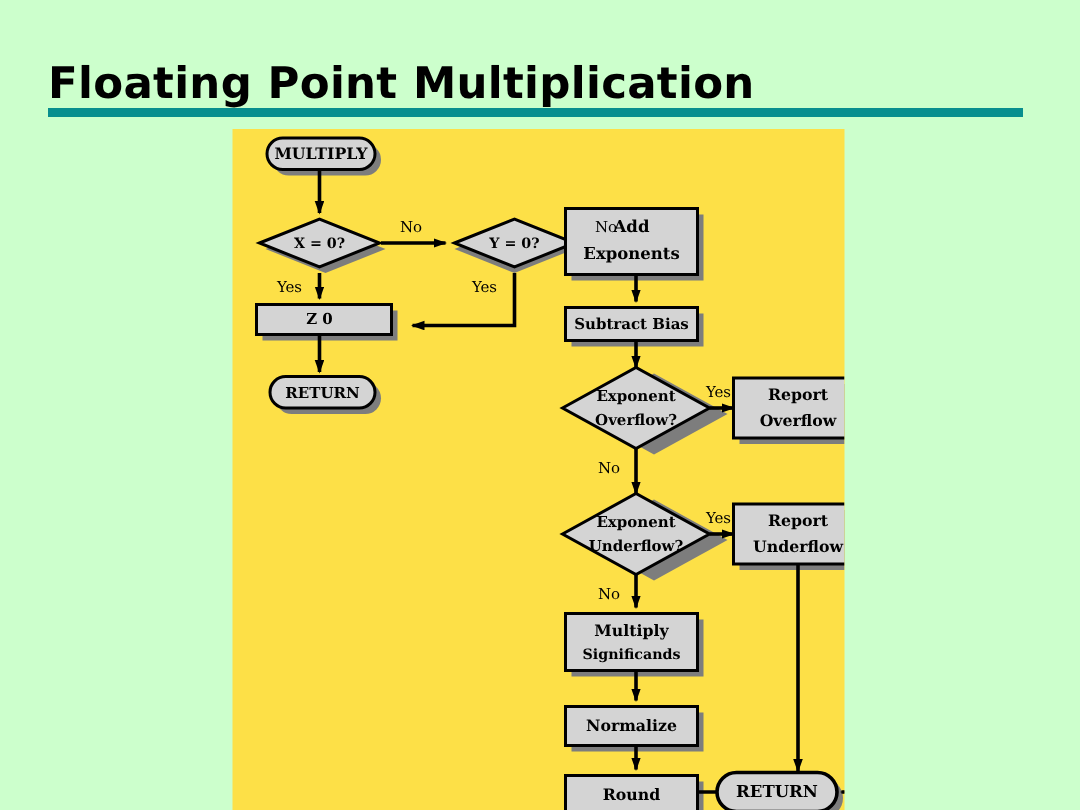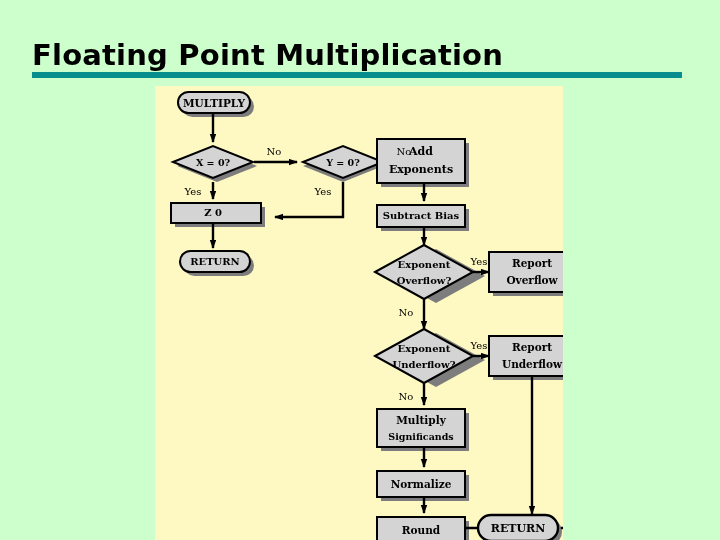--- a/index.html
+++ b/index.html
@@ -44,21 +44,21 @@
     height: 6px;
     background: #088e8e;
   }
 
   #figure-panel {
     position: absolute;
     left: 155px;
     top: 86px;
     width: 408px;
     height: 454px;
-    background: #fef9c3;
+    background: #fde047;
     overflow: hidden;
   }
 
   #flow-svg {
     position: absolute;
     left: 0;
     top: 0;
   }
 
   .node-text {

